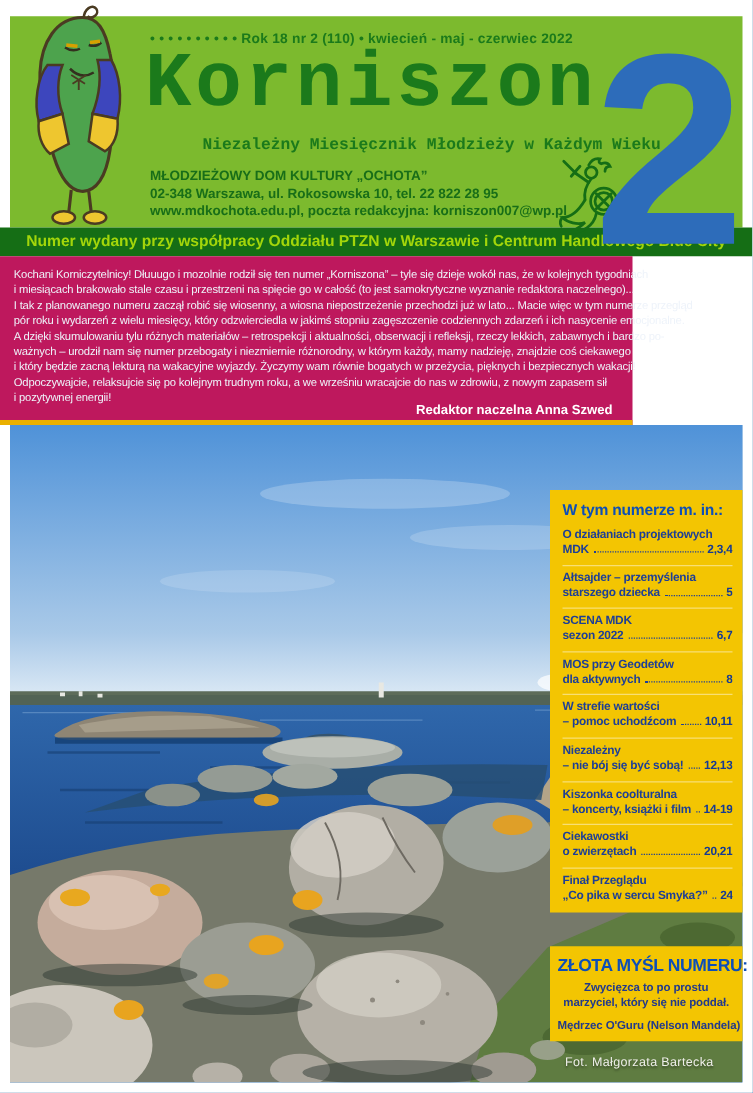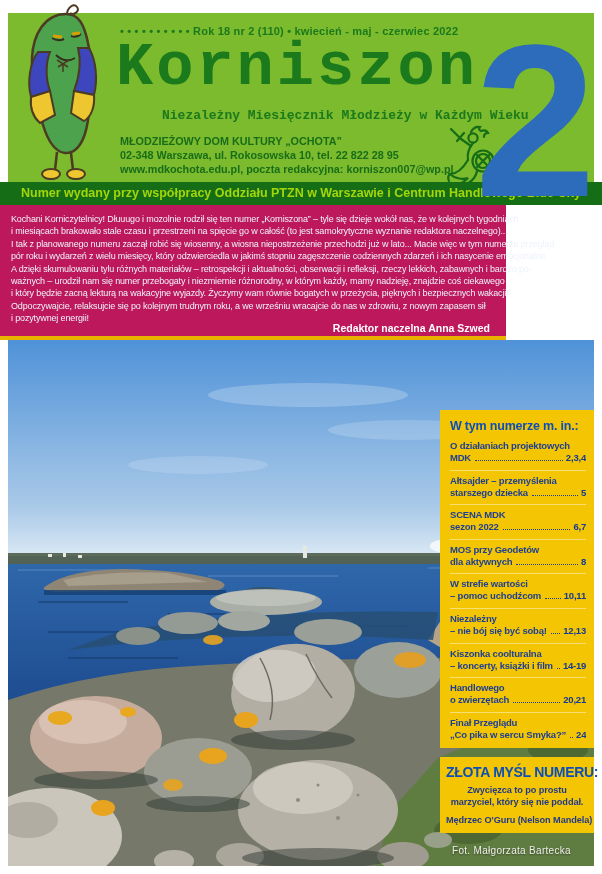--- a/index.html
+++ b/index.html
@@ -29,21 +29,21 @@
   .editorial-text{position:absolute;left:11px;top:8px;width:586px;color:#eef3fa;font-size:9px;
                   letter-spacing:-.15px;line-height:12.4px;white-space:pre-line;}
   .editorial-signature{position:absolute;right:16px;top:117px;color:#ffffff;font-weight:bold;font-size:10.5px;}
 
   
   .photo{position:absolute;left:8px;top:340px;width:586px;height:526px;overflow:hidden;background:#4f90d2;}
   .photo-credit{position:absolute;left:452px;top:845px;color:#efefea;font-size:10px;letter-spacing:.3px;
                 text-shadow:0 1px 2px rgba(0,0,0,.45);z-index:4;}
 
   
-  .toc-box{position:absolute;left:440px;top:410px;width:154px;background:#f3c502;z-index:5;
+  .toc-box{position:absolute;left:440px;top:392px;width:154px;background:#f3c502;z-index:5;
            box-sizing:border-box;padding:9px 8px 7px 10px;}
   .toc-title{font-size:12.5px;font-weight:bold;color:#0d4fb8;letter-spacing:-.2px;margin-bottom:3px;white-space:nowrap;}
   .toc-item{padding-top:4px;}
   .toc-item + .toc-item{border-top:1px solid rgba(255,255,255,.45);margin-top:5px;}
   .toc-item .t1{font-size:9.5px;font-weight:600;color:#1e3f96;letter-spacing:-.2px;line-height:12px;white-space:nowrap;}
   .toc-item .t2{display:flex;align-items:baseline;font-size:9.5px;font-weight:600;color:#1e3f96;
                 letter-spacing:-.2px;line-height:12.6px;overflow:hidden;}
   .toc-item .t2text{white-space:nowrap;}
   .toc-item .leader{flex:1;min-width:3px;border-bottom:1.5px dotted #1e3f96;margin:0 3px 2px 4px;}
   .toc-item .pages{font-weight:bold;color:#153a94;white-space:nowrap;}
@@ -297,21 +297,21 @@
         </div>
         <div class="toc-item">
           <div class="t1">Kiszonka coolturalna</div>
           <div class="t2">
             <span class="t2text">– koncerty, książki i film</span>
             <span class="leader"></span>
             <span class="pages">14-19</span>
           </div>
         </div>
         <div class="toc-item">
-          <div class="t1">Handlowego</div>
+          <div class="t1">Ciekawostki</div>
           <div class="t2">
             <span class="t2text">o zwierzętach</span>
             <span class="leader"></span>
             <span class="pages">20,21</span>
           </div>
         </div>
         <div class="toc-item">
           <div class="t1">Finał Przeglądu</div>
           <div class="t2">
             <span class="t2text">„Co pika w sercu Smyka?”</span>

